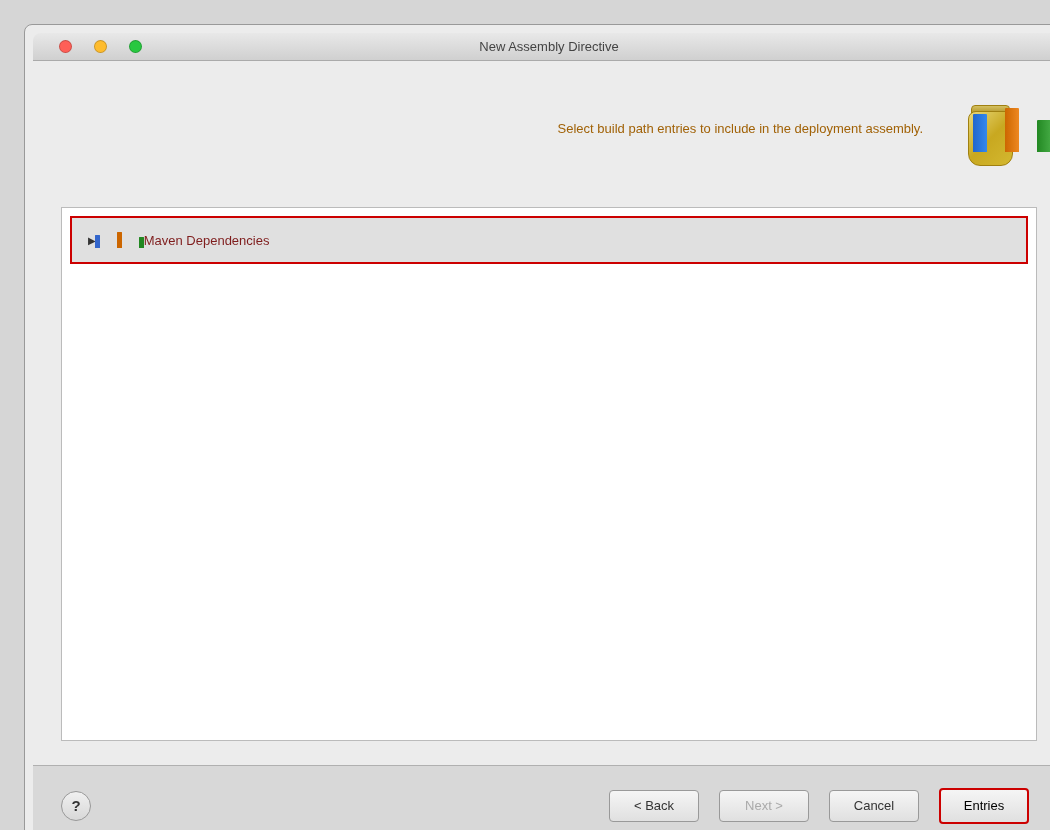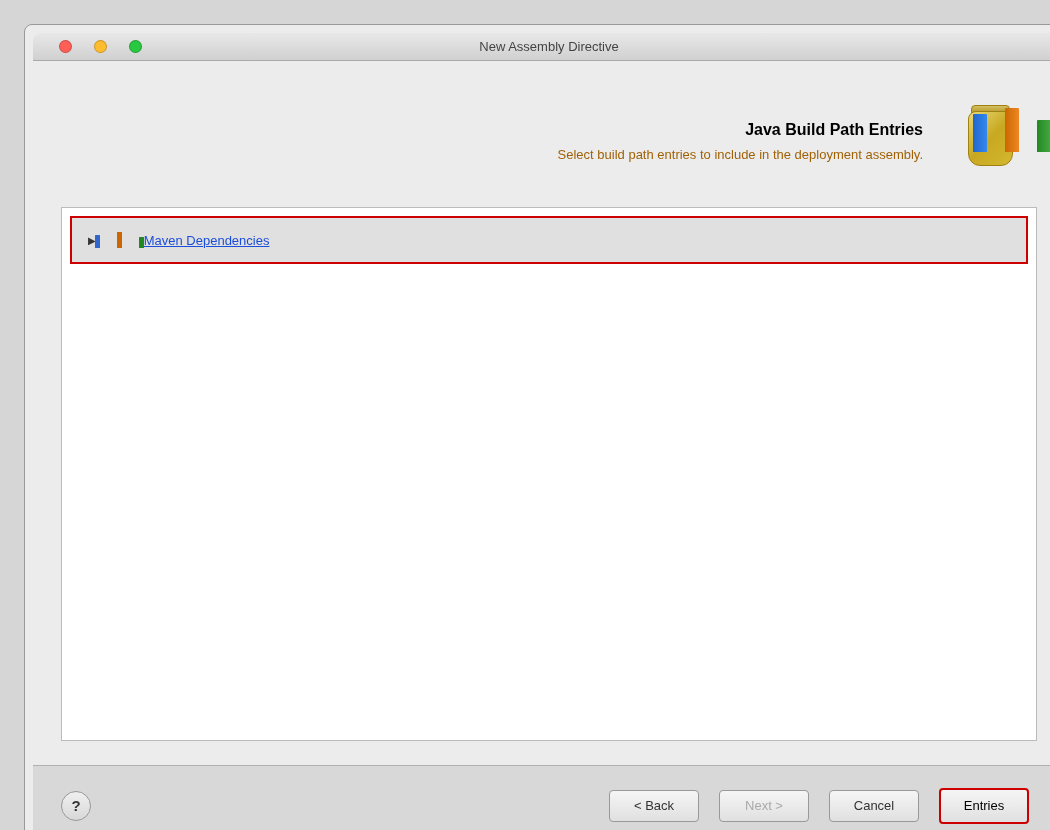--- a/index.html
+++ b/index.html
@@ -190,22 +190,21 @@
       width: 5px;
       border-radius: 0.5px;
     }
 
     .mini-book1 { height: 13px; background: #3366cc; }
     .mini-book2 { height: 16px; background: #cc6600; }
     .mini-book3 { height: 11px; background: #228822; }
 
     .list-item-label {
       font-size: 13px;
-      color: #1d4ed8;
-      text-decoration: underline;
+      color: #7f1d1d;
     }
 
     .bottom-bar {
       background: #d8d8d8;
       border-top: 1px solid #b0b0b0;
       height: 80px;
       display: flex;
       align-items: center;
       padding: 0 20px;
       margin-top: 0;
@@ -297,21 +296,20 @@
       <div class="title-btn btn-min"></div>
       <div class="title-btn btn-max"></div>
     </div>
     <span class="title-text">New Assembly Directive</span>
   </div>
 
   <div class="content-area">
 
     <div class="header-section">
       <div class="header-text">
-        <div class="header-title">Java Build Path Entries</div>
         <div class="header-subtitle">Select build path entries to include in the deployment assembly.</div>
       </div>
       <div class="header-icon">
 
         <div class="books-stack">
           <div class="jar-lid"></div>
           <div class="jar-body"></div>
           <div class="books-base">
             <div class="book book1"></div>
             <div class="book book2"></div>

